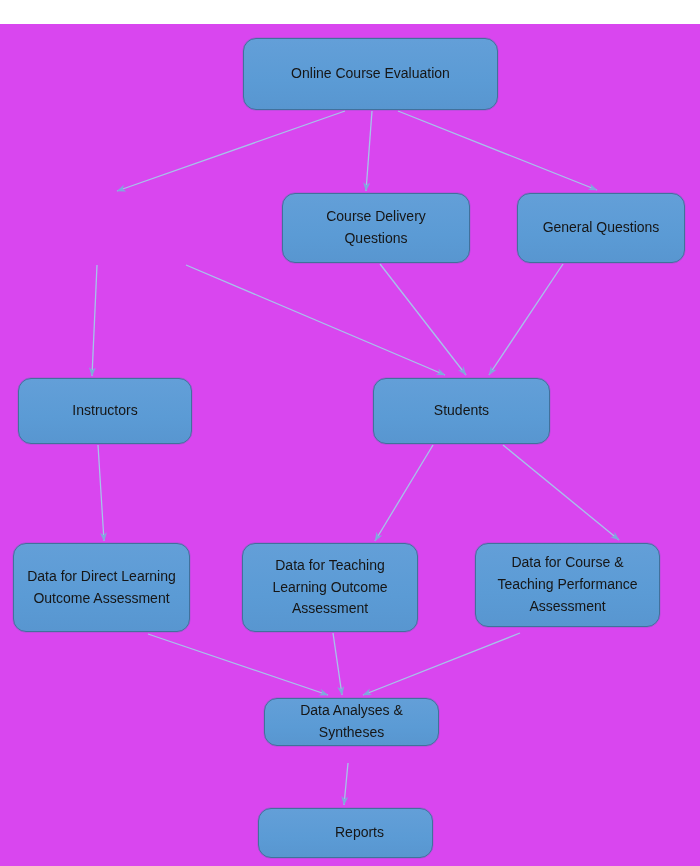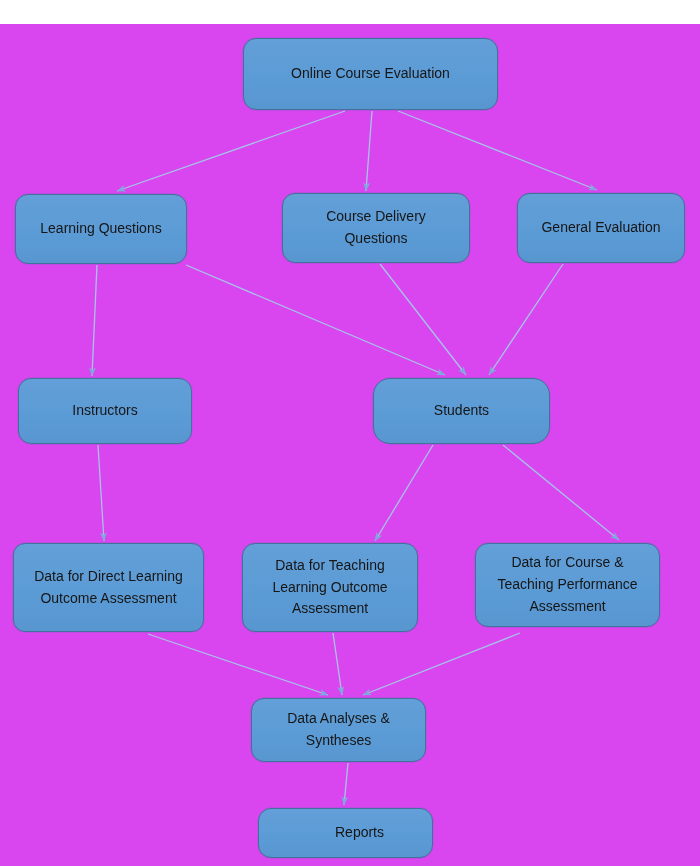--- a/index.html
+++ b/index.html
@@ -40,25 +40,25 @@
     line-height: 1.55;
     padding: 4px 12px;
     box-shadow: 0 0 0 0.4px rgba(65,113,156,0.35);
   }
   
   .n-online        { left: 243px; top: 14px;  width: 255px; height: 72px; }
   .n-learning      { left: 15px;  top: 170px; width: 172px; height: 70px; }
   .n-delivery      { left: 282px; top: 169px; width: 188px; height: 70px; }
   .n-general       { left: 517px; top: 169px; width: 168px; height: 70px; }
   .n-instructors   { left: 18px;  top: 354px; width: 174px; height: 66px; }
-  .n-students      { left: 373px; top: 354px; width: 177px; height: 66px; border-radius: 17px; }
-  .n-direct        { left: 13px;  top: 519px; width: 191px; height: 89px; border-radius: 12px; }
+  .n-students      { left: 373px; top: 354px; width: 177px; height: 66px; }
+  .n-direct        { left: 13px;  top: 519px; width: 177px; height: 89px; }
   .n-indirect      { left: 242px; top: 519px; width: 176px; height: 89px; }
   .n-courseperf    { left: 475px; top: 519px; width: 185px; height: 84px; }
-  .n-analyses      { left: 251px; top: 674px; width: 175px; height: 64px; padding: 0 20px; }
+  .n-analyses      { left: 264px; top: 674px; width: 175px; height: 48px; padding: 0 20px; }
   .n-reports       { left: 258px; top: 784px; width: 175px; height: 50px; padding-left: 40px; }
 </style>
 </head>
 <body>
 
 <div class="canvas">
 
   <svg class="edges-layer" id="edges-svg" viewBox="0 0 700 866" xmlns="http://www.w3.org/2000/svg">
     <defs>
       <marker id="arrow-head" markerWidth="10" markerHeight="8" refX="8.6" refY="3.5" orient="auto" markerUnits="userSpaceOnUse">
@@ -80,30 +80,27 @@
         <line x1="333" y1="609" x2="342" y2="671" stroke="#A6C4E9" stroke-width="1.3" marker-end="url(#arrow-head)"></line>
         <line x1="520" y1="609" x2="363" y2="671" stroke="#A6C4E9" stroke-width="1.3" marker-end="url(#arrow-head)"></line>
         <line x1="348" y1="739" x2="344" y2="781" stroke="#A6C4E9" stroke-width="1.3" marker-end="url(#arrow-head)"></line>
       </g>
   </svg>
 
   <div class="node n-online">
     <span>Online Course Evaluation</span>
   </div>
 
-  <div class="node n-learning">
-    <span>Learning Questions</span>
-  </div>
 
   <div class="node n-delivery">
     <span>Course Delivery Questions</span>
   </div>
 
   <div class="node n-general">
-    <span>General Evaluation</span>
+    <span>General Questions</span>
   </div>
 
   <div class="node n-instructors">
     <span>Instructors</span>
   </div>
 
   <div class="node n-students">
     <span>Students</span>
   </div>
 

